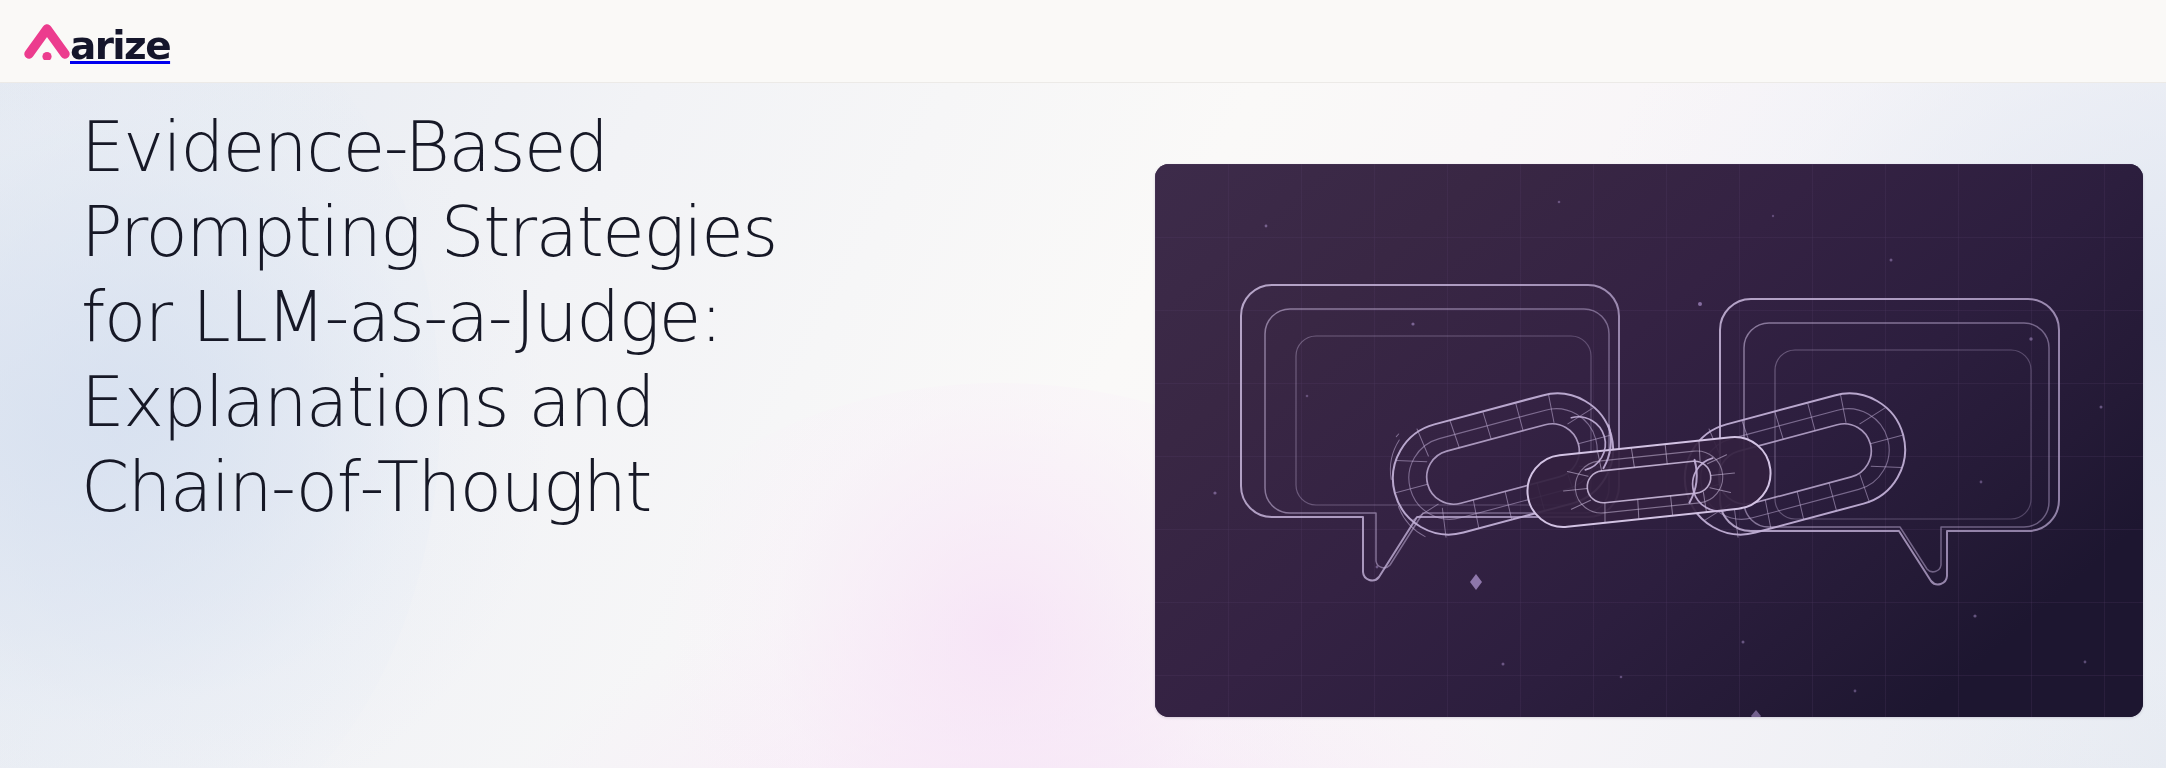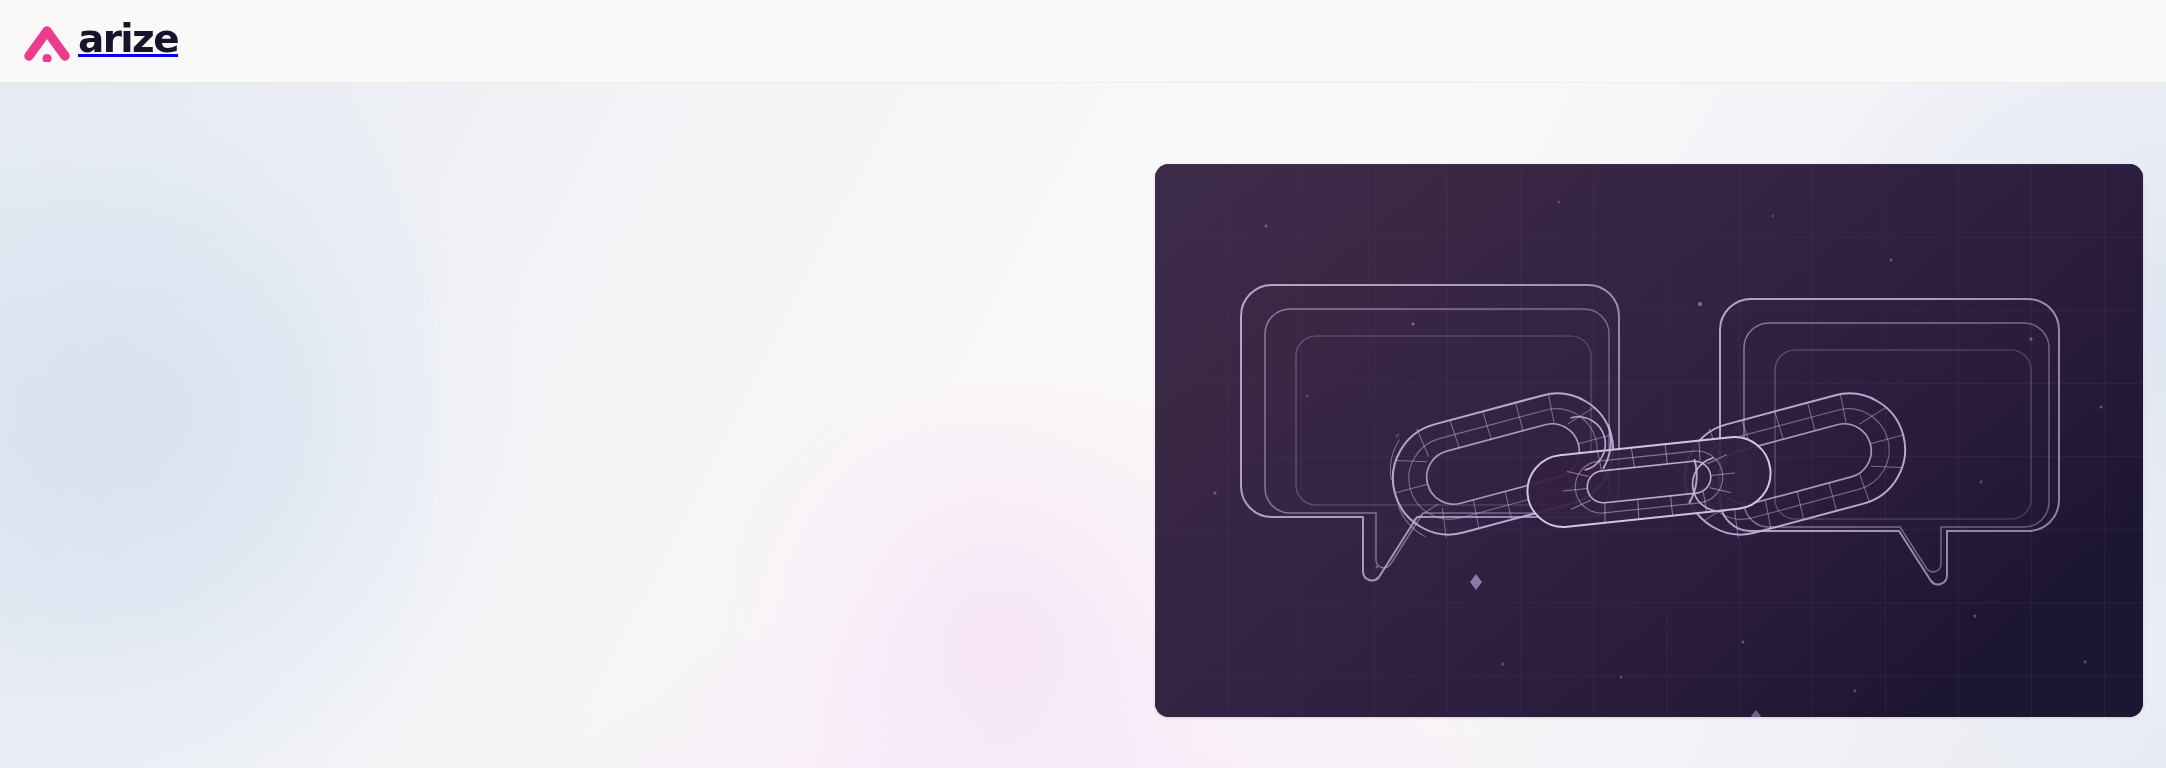--- a/index.html
+++ b/index.html
@@ -24,22 +24,22 @@
     left:0; top:0;
     width:2166px; height:83px;
     background:#faf9f7;
     border-bottom:1px solid #eceae7;
     z-index:30;
   }
   .brand {
     position:absolute;
     left:24px; top:18px;
     display:flex;
-    align-items:flex-start;
-    gap:8px;
+    align-items:flex-end;
+    gap:0;
     height:46px;
   }
   .brand-mark { display:block; }
   .brand-word {
     font-family:"DejaVu Sans", sans-serif;
     font-size:39px;
     font-weight:700;
     letter-spacing:-1.6px;
     color:#15162b;
     line-height:1;
@@ -119,20 +119,25 @@
       </span>
       <span class="brand-word">arize</span>
     </a>
   </div>
 
   <div class="hero">
 
     <div class="hero-tint-b"></div>
     <div class="hero-tint-a"></div>
 
+    <h1 class="headline">Evidence-Based
+Prompting Strategies
+for LLM-as-a-Judge:
+Explanations and
+Chain-of-Thought</h1>
 
     <div class="art-panel">
       <svg class="art-svg" viewBox="0 0 988 553" xmlns="http://www.w3.org/2000/svg" aria-hidden="true">
         <defs>
           <linearGradient id="panelBg" x1="0" y1="0" x2="1" y2="0.65">
             <stop offset="0%" stop-color="#3d2b4a"></stop>
             <stop offset="24%" stop-color="#392744"></stop>
             <stop offset="48%" stop-color="#342243"></stop>
             <stop offset="70%" stop-color="#2c1e3e"></stop>
             <stop offset="88%" stop-color="#241a36"></stop>

